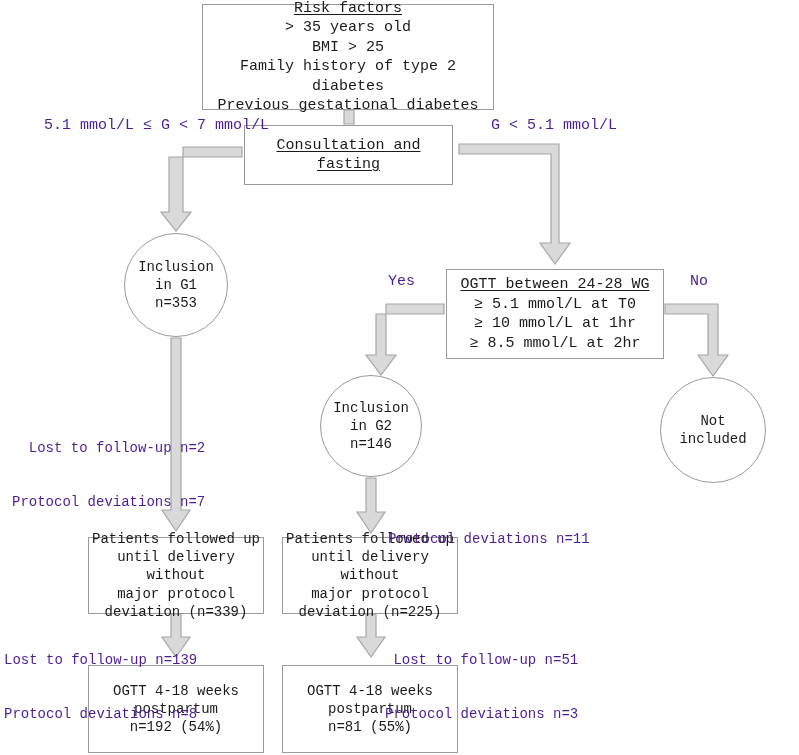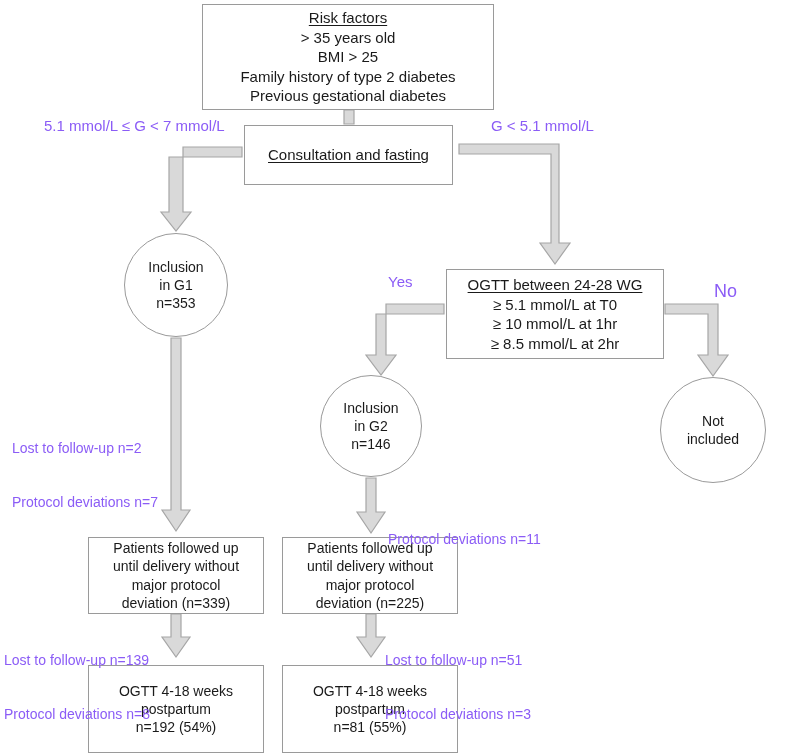--- a/index.html
+++ b/index.html
@@ -5,21 +5,21 @@
   html, body {
     margin: 0;
     padding: 0;
     background: #ffffff;
   }
   #canvas {
     position: relative;
     width: 799px;
     height: 755px;
     background: #ffffff;
-    font-family: Liberation Sans, sans-serif;
+    font-family: Liberation Mono, monospace;
     color: #1a1a1a;
     overflow: hidden;
   }
   #flow-svg {
     position: absolute;
     left: 0;
     top: 0;
     width: 799px;
     height: 755px;
   }
@@ -39,21 +39,22 @@
   }
   .circ {
     border: 1px solid #9a9a9a;
     background: #ffffff;
     border-radius: 50%;
   }
   .label {
     position: absolute;
     white-space: pre;
     line-height: 1.28;
-    color: #8b5cf6;
+    color: #4c1d95;
+    text-align: right;
   }
   .u {
     text-decoration: underline;
     text-underline-offset: 2px;
   }
   .ln { display: block; }
 </style>
 </head>
 <body>
 
@@ -144,21 +145,21 @@
     <span class="ln">postpartum</span>
     <span class="ln">n=81 (55%)</span>
   </div>
 
   <div class="label" style="left:44px; top:116px; font-size:15px;">5.1 mmol/L ≤ G &lt; 7 mmol/L</div>
 
   <div class="label" style="left:491px; top:116px; font-size:15px;">G &lt; 5.1 mmol/L</div>
 
   <div class="label" style="left:388px; top:272px; font-size:15px;">Yes</div>
 
-  <div class="label" style="left:714px; top:272px; font-size:18px;margin-top:8px;">No</div>
+  <div class="label" style="left:690px; top:272px; font-size:15px;">No</div>
 
   <div class="label" style="left:12px; top:404px; font-size:14px;">
     <span class="ln">Lost to follow-up n=2</span>
     <span class="ln">Protocol deviations n=7</span>
   </div>
 
   <div class="label" style="left:388px; top:495px; font-size:14px;">
     <span class="ln">Protocol deviations n=11</span>
   </div>
 

